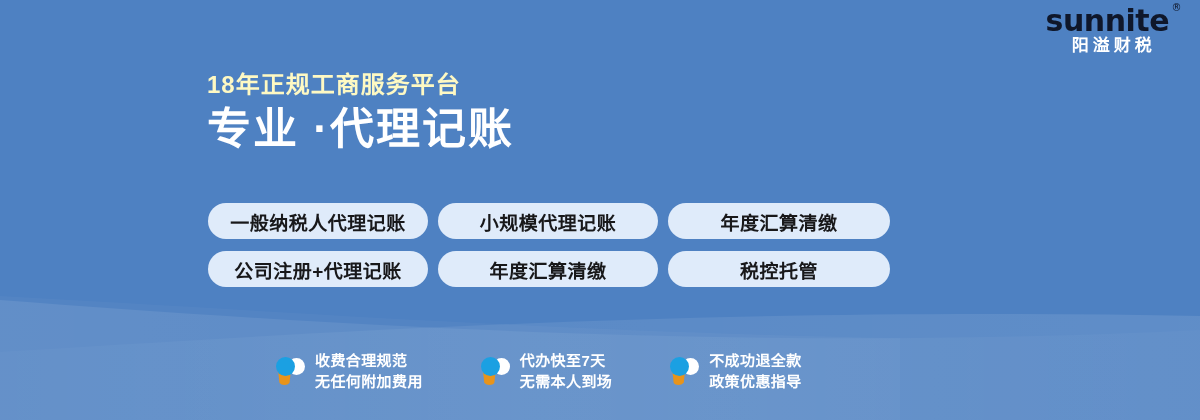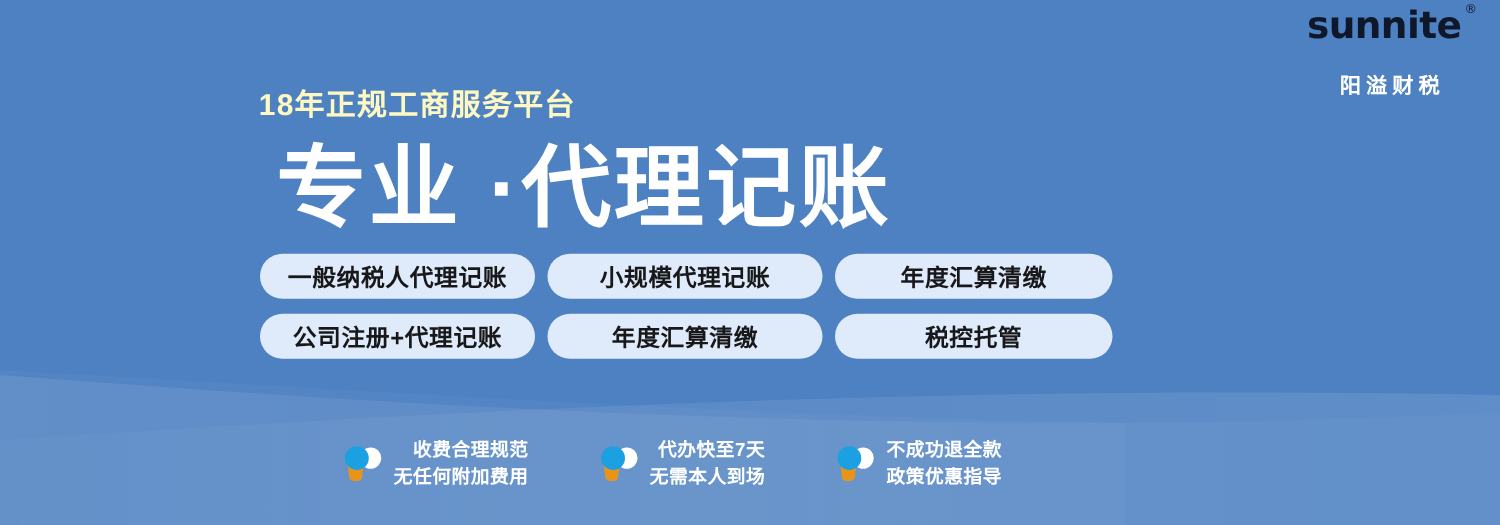--- a/index.html
+++ b/index.html
@@ -45,21 +45,21 @@
   }
   .logo-reg {
     position: absolute;
     top: -3px;
     right: -3px;
     font-size: 10px;
     font-weight: 400;
     line-height: 1;
   }
   .logo-cn {
-    margin-top: 24px;
+    margin-top: 1px;
     font-size: 17px;
     font-weight: 700;
     letter-spacing: 4px;
     padding-left: 4px;
     color: #ffffff;
   }
 
   
   .headline {
     position: absolute;
@@ -68,26 +68,26 @@
   }
   .eyebrow {
     font-size: 24px;
     font-weight: 700;
     color: #fef9c3;
     letter-spacing: 1px;
     line-height: 1.1;
     margin: 0 0 8px 2px;
   }
   .title {
-    font-size: 72px;
+    font-size: 44px;
     font-weight: 700;
     color: #ffffff;
     letter-spacing: 2px;
     line-height: 1.05;
-    margin: 16px;
+    margin: 2px;
     white-space: nowrap;
   }
 
   
   .pill-grid {
     position: absolute;
     left: 208px;
     top: 203px;
     display: grid;
     grid-template-columns: 220px 220px 222px;
@@ -115,21 +115,20 @@
     left: 276px;
     top: 350px;
     display: flex;
     align-items: flex-start;
     gap: 58px;
   }
   .feature {
     display: flex;
     align-items: center;
     gap: 9px;
-    text-align: right;
   }
   .feature-icon {
     position: relative;
     width: 30px;
     height: 32px;
     flex: 0 0 30px;
   }
   .feature-icon .moon {
     position: absolute;
     left: 12px;

